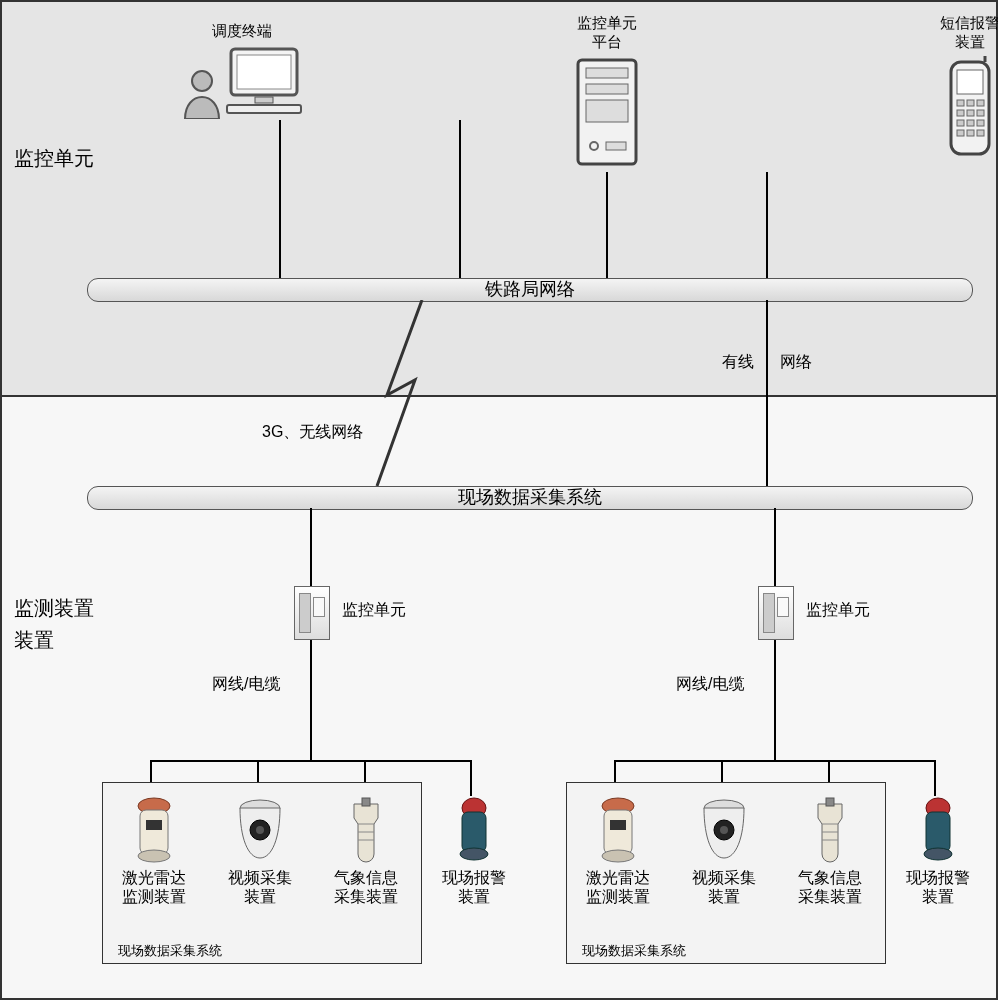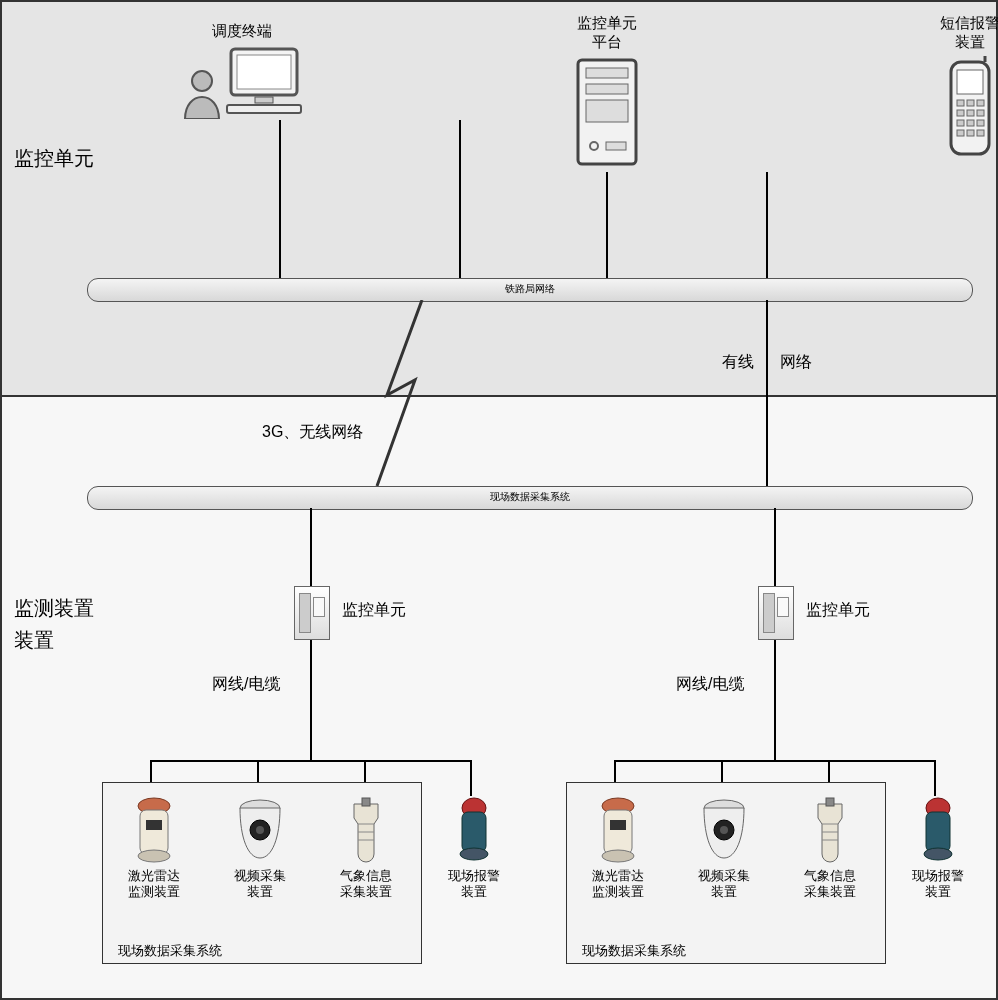--- a/index.html
+++ b/index.html
@@ -1,33 +1,33 @@
 <!DOCTYPE html>
 <html><head>
 <meta charset="utf-8">
 <style>
   body{margin:0;background:#fff;font-family:"Microsoft YaHei","SimSun",sans-serif;font-size:14px;color:#000}
   .canvas{position:relative;width:998px;height:1000px;border:2px solid #333;box-sizing:border-box}
   .half{position:absolute;left:0;right:0;box-sizing:border-box}
   .top-half{top:0;height:395px;background:#e5e5e5;border-bottom:2px solid #333}
   .bot-half{top:395px;bottom:0;background:#f7f7f7}
   .side-label{position:absolute;left:12px;font-size:20px;line-height:1.6}
-  .bus{position:absolute;left:85px;right:23px;height:22px;border:1px solid #555;border-radius:11px;background:linear-gradient(#f4f4f4,#d8d8d8);text-align:center;font-size:10px;line-height:20px}
+  .bus{position:absolute;left:85px;right:23px;height:22px;border:1px solid #555;border-radius:11px;background:linear-gradient(#f4f4f4,#d8d8d8);text-align:center;font-size:18px;line-height:20px}
   .vline{position:absolute;width:2px;background:#000}
   .hline{position:absolute;height:2px;background:#000}
   .node{position:absolute;text-align:center;font-size:15px;line-height:1.25}
   .node .lbl{margin-bottom:4px}
   .freelbl{position:absolute;font-size:16px;line-height:1.3}
   .icon{display:inline-block;vertical-align:bottom}
   svg{display:block}
   .box{position:absolute;border:1px solid #333;background:#f3f3f3}
   .mini-unit{position:absolute;width:34px;height:52px;border:1px solid #666;background:linear-gradient(#fff,#ddd)}
   .mini-unit:before{content:"";position:absolute;left:4px;top:6px;width:10px;height:38px;background:#ccc;border:1px solid #888}
   .mini-unit:after{content:"";position:absolute;right:4px;top:10px;width:10px;height:18px;background:#f9f9f9;border:1px solid #888}
-  .dev{position:absolute;text-align:center;font-size:13px;line-height:1.2}
+  .dev{position:absolute;text-align:center;font-size:16px;line-height:1.2}
   .dev .dlbl{margin-top:4px}
   .sys-lbl{position:absolute;font-size:13px}
   .bolt{position:absolute;width:40px;height:110px}
   .user-pc{display:flex;align-items:flex-end;justify-content:center;gap:2px}
 </style>
 </head>
 <body>
 
 <div class="canvas">
 

